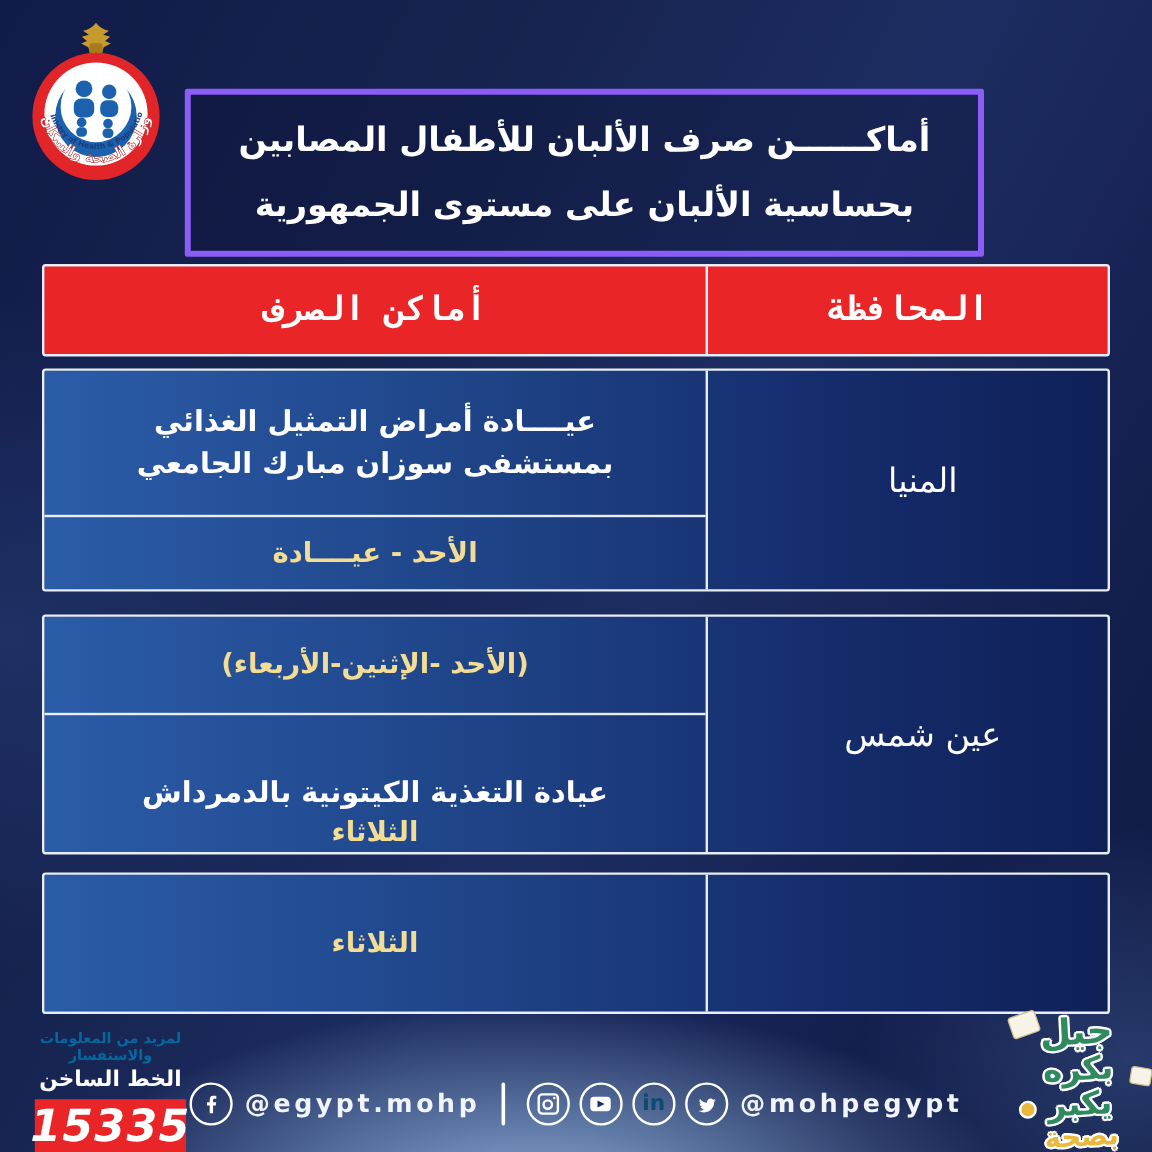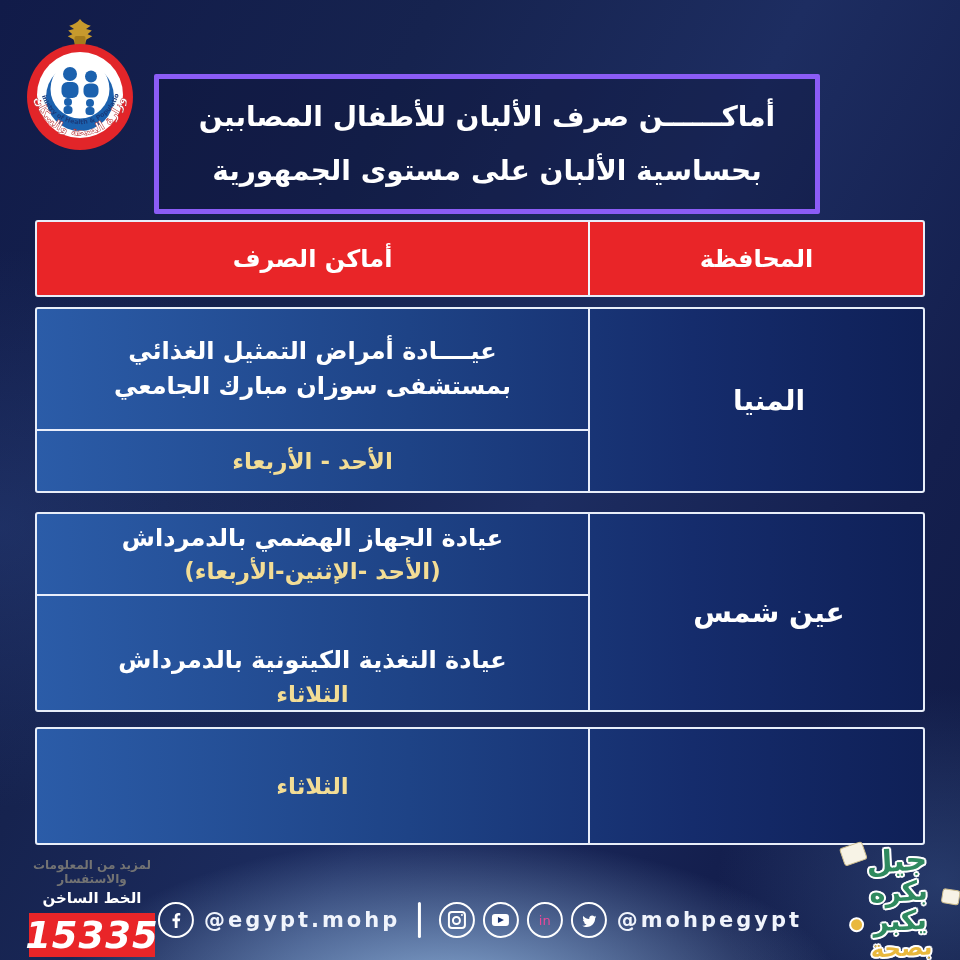--- a/index.html
+++ b/index.html
@@ -23,66 +23,66 @@
     direction:rtl;text-align:center;
   }
   .title-line{color:#fff;font-weight:bold;font-size:28px;line-height:54px;letter-spacing:0;}
 
   
   .tbl-box{left:35px;width:890px;border:2px solid #e8eef9;border-radius:3px;box-sizing:border-box;}
   #table-header{
     top:220px;height:77px;background:var(--accent-red,#e92528);
     display:flex;direction:ltr;
   }
-  .hdr-cell{display:flex;align-items:center;justify-content:center;color:#fff;font-weight:bold;font-size:24px;direction:rtl;}
+  .hdr-cell{display:flex;align-items:center;justify-content:center;color:#fff;font-weight:bold;font-size:28px;direction:rtl;font-family:Liberation Mono, monospace;}
   .hdr-places{width:551px;}
   .hdr-gov{flex:1;}
   .v-divider{width:2px;background:#f3f6fd;height:100%;}
 
   .t-row{
     background:linear-gradient(90deg,#2b5ca8 0%,#1e4386 42%,#152c6c 74%,#0f2057 100%);
   }
   #row-minya{top:307px;height:186px;}
   #row-ain-shams{top:512px;height:200px;}
   #row-dakahlia{top:727px;height:118px;}
 
   .places-cell{position:absolute;left:0;top:0;width:551px;height:100%;display:flex;flex-direction:column;direction:rtl;}
   .col-divider{position:absolute;left:551px;top:0;width:2px;height:100%;background:#e9eefb;}
   .gov-cell{position:absolute;left:578px;top:0;right:0;height:100%;
     display:flex;align-items:center;justify-content:center;
-    color:#fff;font-weight:bold;font-size:28px;direction:rtl;}
+    color:#fff;font-weight:normal;font-size:28px;direction:rtl;}
 
   .sub{display:flex;flex-direction:column;align-items:center;justify-content:center;}
   .sub-top{border-bottom:2px solid #e9eefb;}
   .clinic-line{color:#fff;font-weight:bold;font-size:24px;line-height:1.45;text-align:center;}
   .days-line{color:var(--highlight-yellow,#f3dd95);font-weight:bold;font-size:23px;line-height:1.4;text-align:center;}
 
   
   #hotline{left:14px;top:858px;width:156px;text-align:center;direction:rtl;}
-  .hot-info{color:#737373;font-size:12px;font-weight:bold;}
-  .hot-label{color:#fff;font-size:15px;font-weight:bold;margin-top:3px;}
+  .hot-info{color:#0369a1;font-size:12px;font-weight:bold;}
+  .hot-label{color:#fff;font-size:18px;font-weight:bold;margin-top:3px;}
   .hot-badge{margin:6px auto 0 auto;width:126px;height:44px;background:var(--accent-red,#e92528);
     display:flex;align-items:center;justify-content:center;
     color:#fff;font-weight:bold;font-style:italic;font-size:37px;letter-spacing:1px;}
 
   
   #social-bar{left:50%;top:902px;transform:translateX(-50%);
     display:flex;align-items:center;gap:10px;white-space:nowrap;}
   .s-circle{width:32px;height:32px;border:2.5px solid #fff;border-radius:50%;
     display:flex;align-items:center;justify-content:center;flex:0 0 auto;color:#fff;}
   .handle{color:#f0f4fc;font-weight:bold;font-size:21px;letter-spacing:3px;}
   .sep{width:2.5px;height:36px;background:#fff;border-radius:2px;margin:0 8px;}
   .icon-group{display:flex;align-items:center;gap:8px;}
   .insta-glyph{width:14px;height:14px;border:2px solid #fff;border-radius:4px;position:relative;}
   .insta-glyph::after{content:'';position:absolute;inset:2.5px;border:2px solid #fff;border-radius:50%;}
   .insta-glyph::before{content:'';position:absolute;top:0.5px;right:0.5px;width:2.5px;height:2.5px;background:#fff;border-radius:50%;}
   .yt-glyph{width:17px;height:12px;background:#fff;border-radius:3px;position:relative;}
   .yt-glyph::after{content:'';position:absolute;left:6px;top:2.5px;width:0;height:0;
     border-left:6px solid #17306e;border-top:3.5px solid transparent;border-bottom:3.5px solid transparent;}
-  .in-glyph{font-size:13px;font-weight:normal;color:#ec4899;line-height:1;}
+  .in-glyph{font-size:18px;font-weight:bold;color:#0c4a6e;line-height:1;}
 
   
   #stamp{left:842px;top:846px;width:114px;text-align:center;transform:rotate(-3deg);line-height:1;}
   .stamp-word{display:block;font-weight:bold;color:var(--stamp-green,#2f8a5f);
     text-shadow:2px 0 0 #fff,-2px 0 0 #fff,0 2px 0 #fff,0 -2px 0 #fff,
       1.4px 1.4px 0 #fff,-1.4px 1.4px 0 #fff,1.4px -1.4px 0 #fff,-1.4px -1.4px 0 #fff;}
   .sw1{font-size:30px;} .sw2{font-size:27px;margin-top:2px;} .sw3{font-size:27px;margin-top:2px;}
   .sw4{font-size:23px;margin-top:3px;color:var(--stamp-yellow,#e9b83d);}
   .stamp-paper{position:absolute;width:22px;height:17px;background:#f7f3e6;border:1px solid #cdbd8e;border-radius:3px;}
   .stamp-dot{position:absolute;left:6px;bottom:30px;width:11px;height:11px;border-radius:50%;
@@ -133,31 +133,30 @@
   <div class="hdr-cell hdr-gov">المحافظة</div>
 </div>
 
 <div id="row-minya" class="abs tbl-box t-row">
   <div class="places-cell">
     <div class="sub sub-top" style="height:120px;">
       <div class="clinic-line">عيــــادة أمراض التمثيل الغذائي</div>
       <div class="clinic-line">بمستشفى سوزان مبارك الجامعي</div>
     </div>
     <div class="sub" style="flex:1;">
-      <div class="days-line">الأحد - الأربعاء</div>
+      <div class="days-line">الأحد - عيــــادة</div>
     </div>
   </div>
   <div class="col-divider"></div>
   <div class="gov-cell">المنيا</div>
 </div>
 
 <div id="row-ain-shams" class="abs tbl-box t-row">
   <div class="places-cell">
     <div class="sub sub-top" style="height:103px;">
-      <div class="clinic-line">عيادة الجهاز الهضمي بالدمرداش</div>
       <div class="days-line">(الأحد -الإثنين-الأربعاء)</div>
     </div>
     <div class="sub" style="flex:1;margin-top:47px;">
       <div class="clinic-line">عيادة التغذية الكيتونية بالدمرداش</div>
       <div class="days-line">الثلاثاء</div>
     </div>
   </div>
   <div class="col-divider"></div>
   <div class="gov-cell">عين شمس</div>
 </div>

